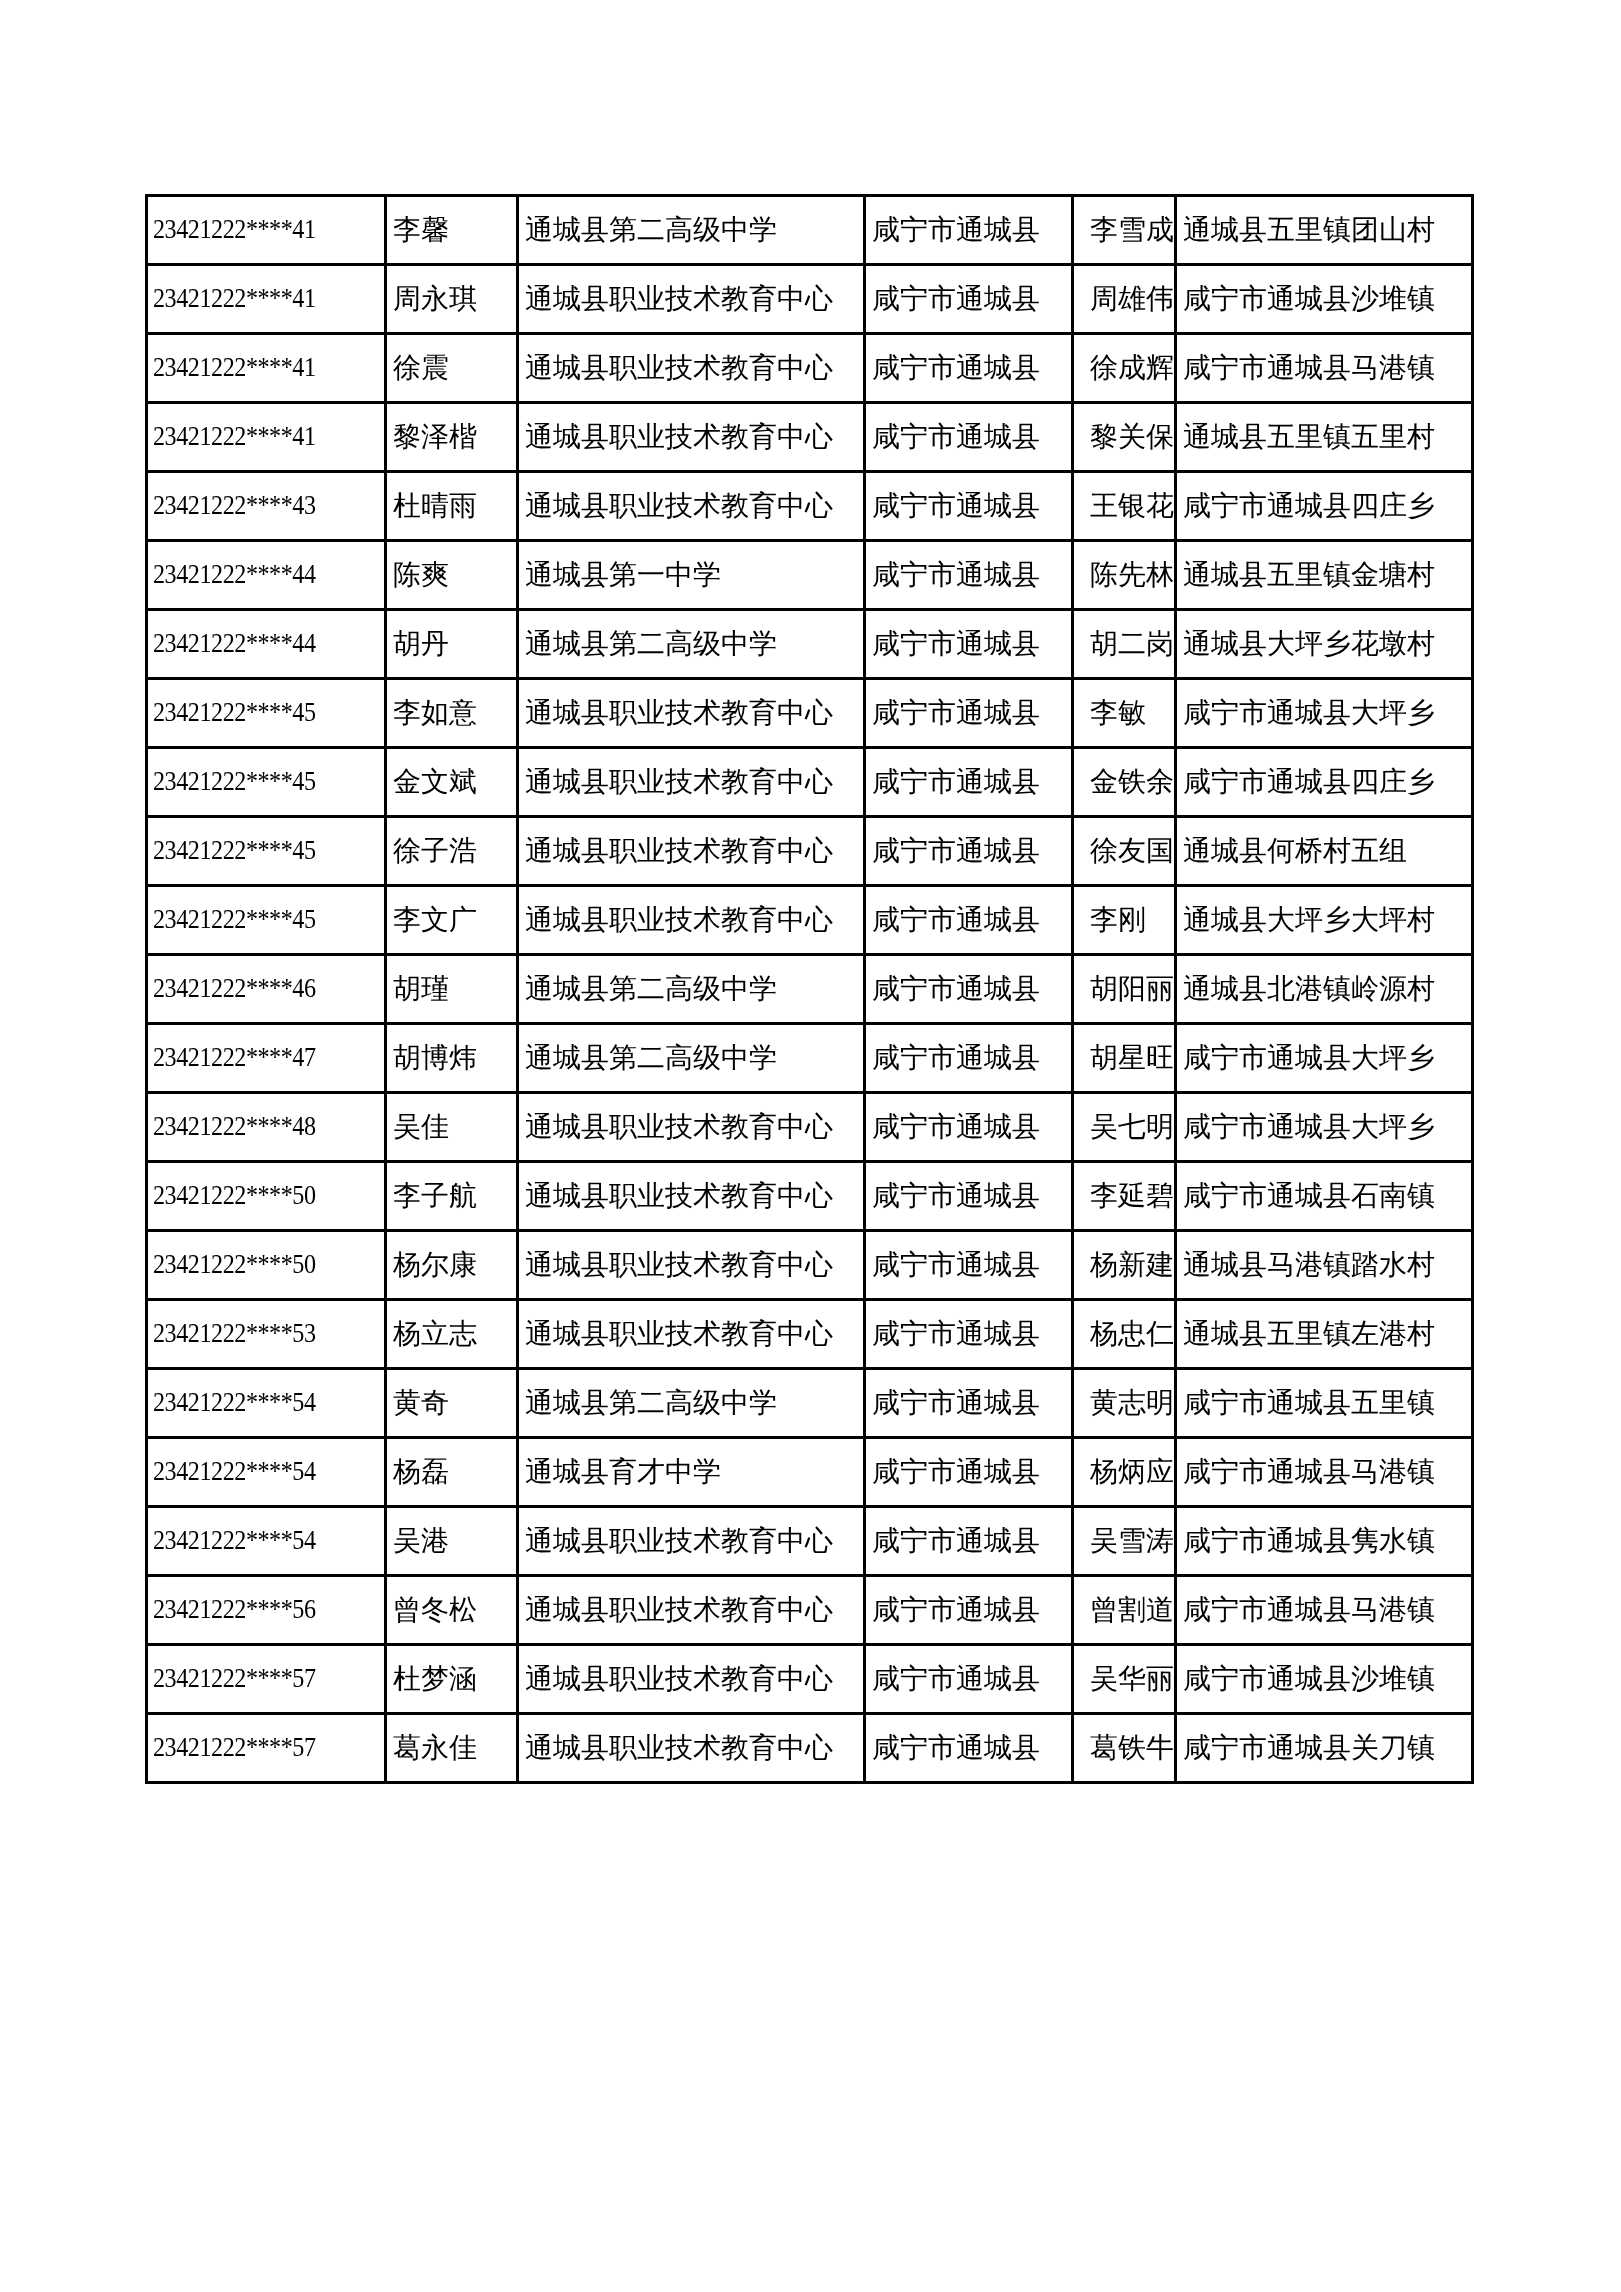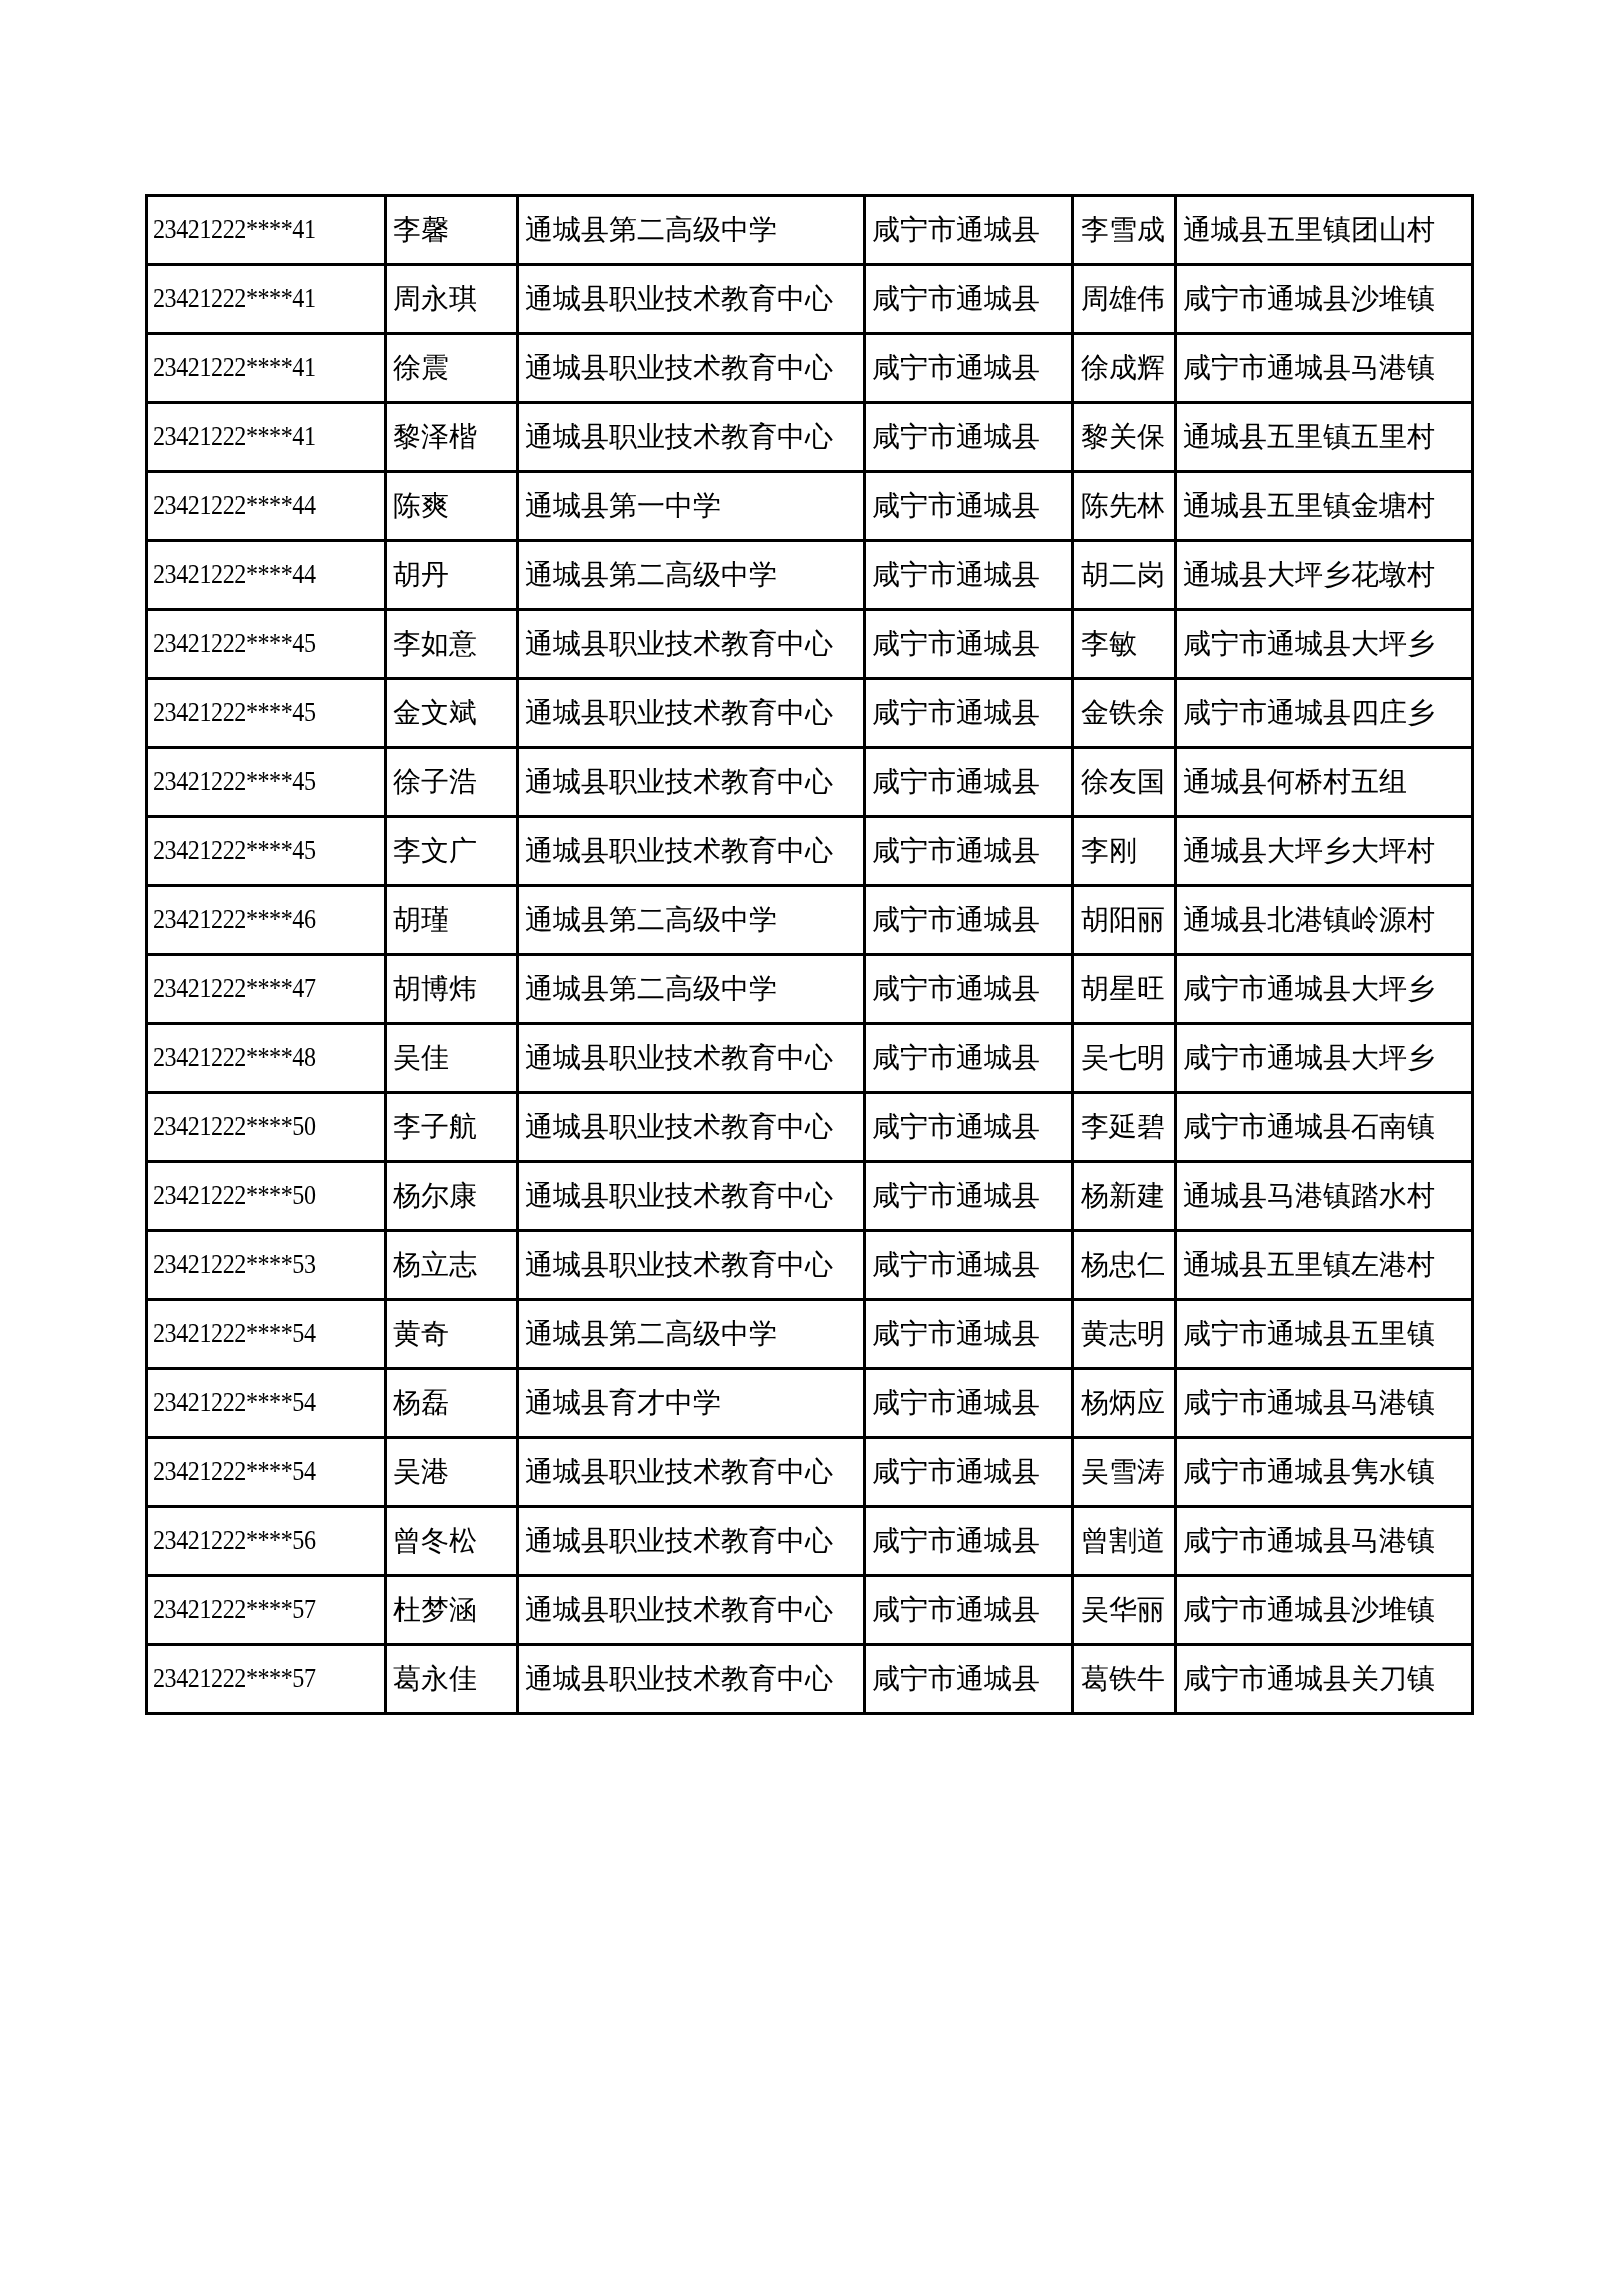--- a/index.html
+++ b/index.html
@@ -28,21 +28,21 @@
   }
   table.roster td.col-id {
     font-family: "Liberation Serif", "DejaVu Serif", serif;
     font-size: 27.4px;
     letter-spacing: -0.5px;
     transform-origin: left center;
     padding-left: 4.9px;
   }
   table.roster td.col-id span { display: inline-block; transform: scaleX(0.88); transform-origin: left center; }
   table.roster td.col-name { padding-left: 5.9px; margin-left: 25px; }
-  table.roster td.col-parent { padding-left: 7px; }
+  table.roster td.col-parent { padding-left: 16px; }
   col.c1 { width: 239px; }
   col.c2 { width: 132px; }
   col.c3 { width: 347px; }
   col.c4 { width: 208px; }
   col.c5 { width: 103px; }
   col.c6 { width: 297px; }
 </style>
 </head>
 <body>
 
@@ -83,20 +83,28 @@
         </tr>
         <tr>
           <td class="col-id"><span>23421222****41</span></td>
           <td class="col-name">黎泽楷</td>
           <td class="col-school">通城县职业技术教育中心</td>
           <td class="col-region">咸宁市通城县</td>
           <td class="col-parent">黎关保</td>
           <td class="col-address">通城县五里镇五里村</td>
         </tr>
         <tr>
+          <td class="col-id"><span>23421222****43</span></td>
+          <td class="col-name">杜晴雨</td>
+          <td class="col-school">通城县职业技术教育中心</td>
+          <td class="col-region">咸宁市通城县</td>
+          <td class="col-parent">王银花</td>
+          <td class="col-address">咸宁市通城县四庄乡</td>
+        </tr>
+        <tr>
           <td class="col-id"><span>23421222****44</span></td>
           <td class="col-name">陈爽</td>
           <td class="col-school">通城县第一中学</td>
           <td class="col-region">咸宁市通城县</td>
           <td class="col-parent">陈先林</td>
           <td class="col-address">通城县五里镇金塘村</td>
         </tr>
         <tr>
           <td class="col-id"><span>23421222****44</span></td>
           <td class="col-name">胡丹</td>

